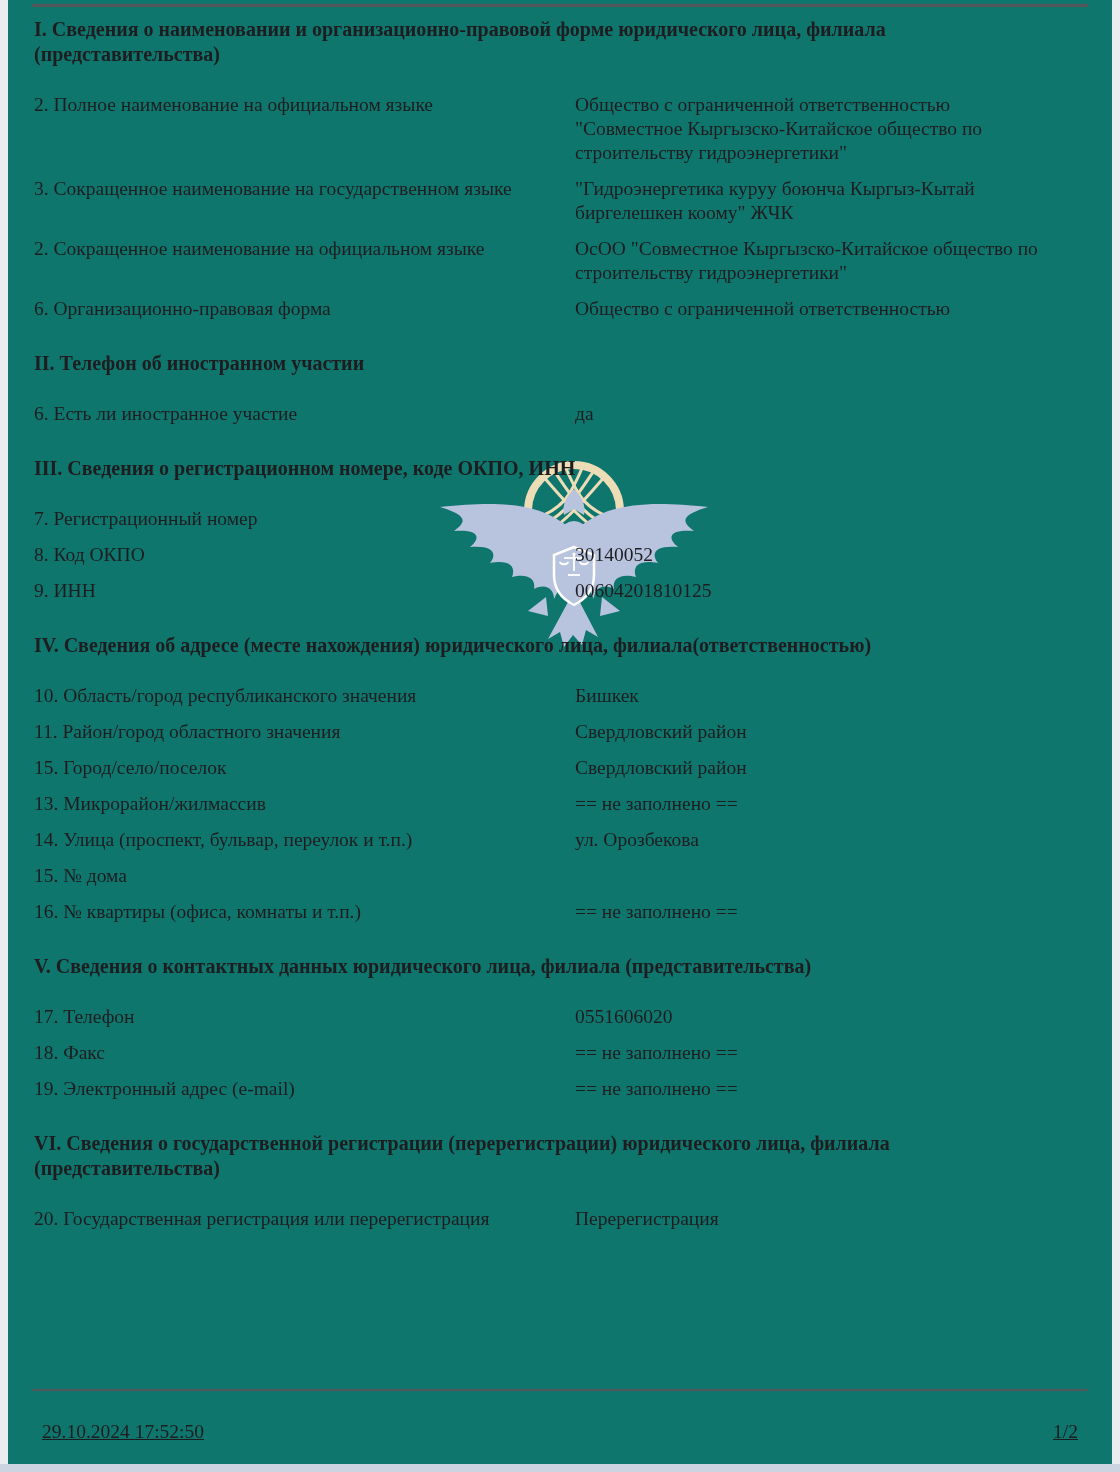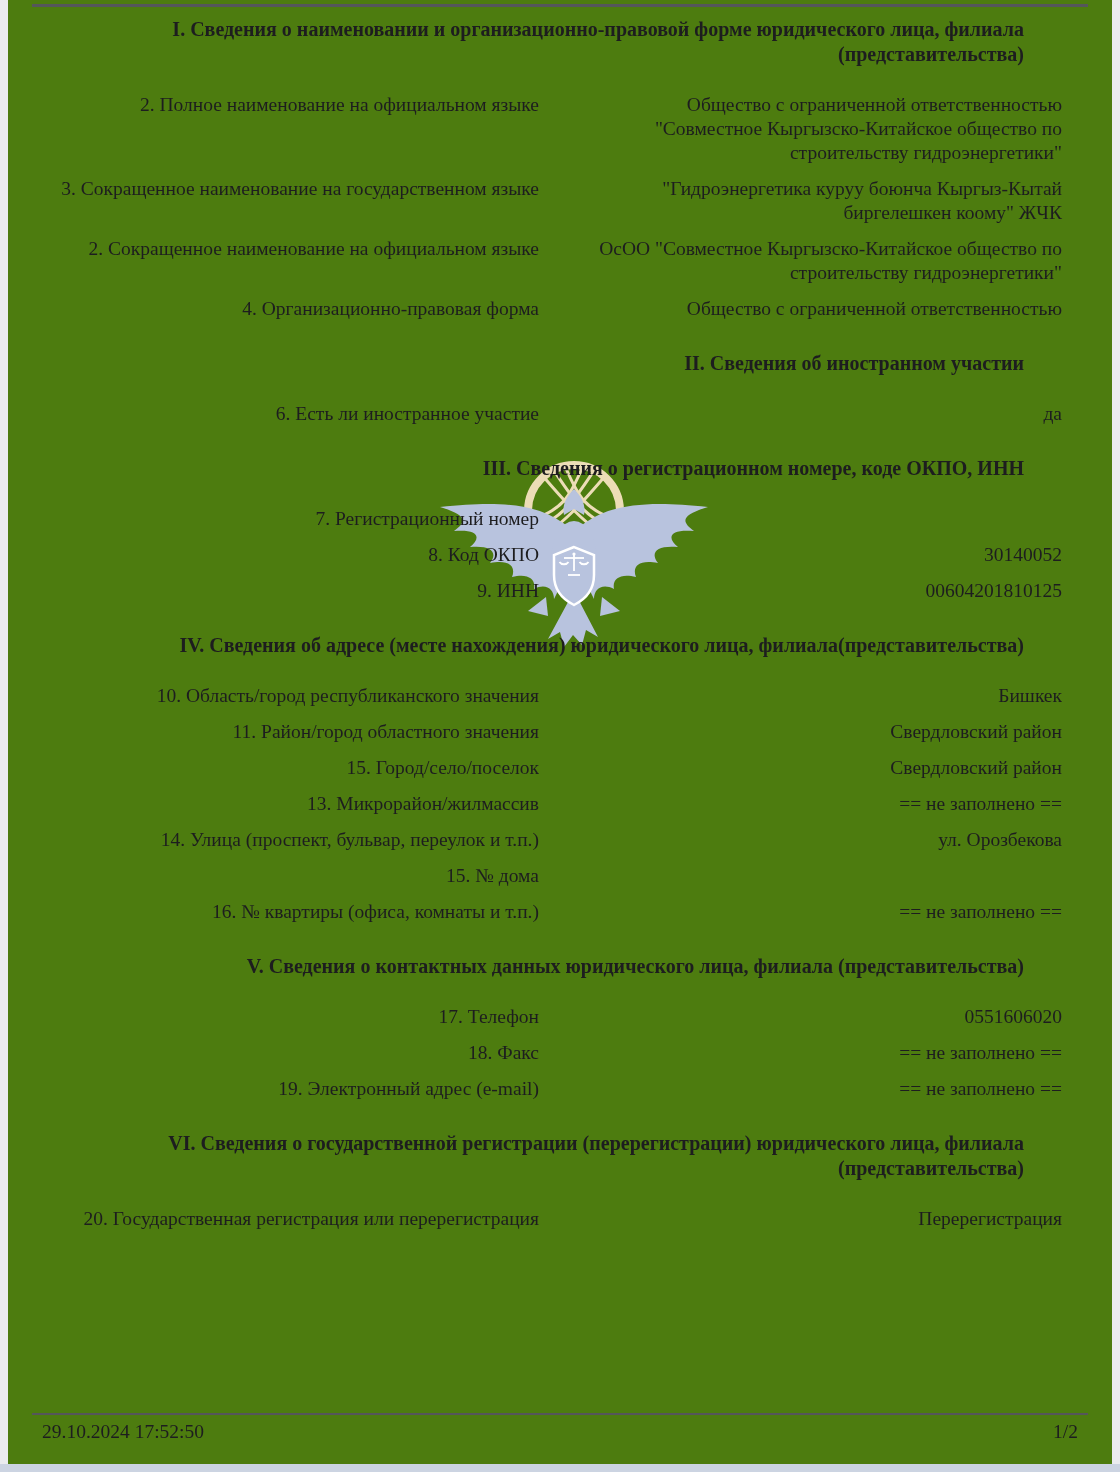--- a/index.html
+++ b/index.html
@@ -7,49 +7,49 @@
     background:#ebecef;
     font-family:"Liberation Serif","DejaVu Serif",serif;
     color:#1d1d1f;
     width:1120px;
   }
   .viewport{
     width:1120px;height:1472px;
     display:flex;flex-direction:column;box-sizing:border-box;
   }
   .page{
-    margin:0 8px;background:#4d7c0f;
+    margin:0 8px;background:#0f766e;
     height:1464px;box-sizing:border-box;
     padding:2px 20px 16px 20px;
     display:flex;flex-direction:column;
-    position:relative;overflow:hidden;text-align:right;
+    position:relative;overflow:hidden;
   }
   .top-rule{border-top:3px solid #55565a;margin:2px 4px 0 4px;}
   .doc-body{position:relative;flex:1;}
   .content{position:relative;z-index:1;padding:0 6px;}
   .watermark{position:absolute;left:398px;top:452px;width:300px;height:196px;z-index:0;}
   section{margin-top:30px;}
   section.first{margin-top:10px;}
   h2{
     font-size:20px;line-height:25px;font-weight:bold;
     margin:0 0 26px 0;max-width:990px;
   }
   .row{
     display:grid;grid-template-columns:505px 487px;column-gap:36px;
     margin-bottom:12px;
     font-size:19.5px;line-height:24px;
   }
   .row .label,.row .value{background:transparent;}
   .footer{
     margin-top:auto;
     border-top:2px solid #55565a;
-    padding:5px 10px 4px 10px;
+    padding:29px 10px 4px 10px;
     margin-left:4px;margin-right:4px;
     display:flex;justify-content:space-between;align-items:baseline;
-    font-size:19.5px;line-height:24px;
+    font-size:19.5px;line-height:24px;text-decoration:underline;
   }
   .bottom-strip{height:8px;background:#ccd4e2;}
 </style>
 </head>
 <body>
 
 <div class="viewport">
   <div class="page">
     <div class="top-rule"></div>
 
@@ -97,27 +97,27 @@
           </div>
           <div class="row">
             <div class="label">3. Сокращенное наименование на государственном языке</div>
             <div class="value">"Гидроэнергетика куруу боюнча Кыргыз-Кытай биргелешкен коому" ЖЧК</div>
           </div>
           <div class="row">
             <div class="label">2. Сокращенное наименование на официальном языке</div>
             <div class="value">ОсОО "Совместное Кыргызско-Китайское общество по строительству гидроэнергетики"</div>
           </div>
           <div class="row">
-            <div class="label">4. Организационно-правовая форма</div>
+            <div class="label">6. Организационно-правовая форма</div>
             <div class="value">Общество с ограниченной ответственностью</div>
           </div>
         </section>
 
         <section>
-          <h2>II. Сведения об иностранном участии</h2>
+          <h2>II. Телефон об иностранном участии</h2>
           <div class="row">
             <div class="label">6. Есть ли иностранное участие</div>
             <div class="value">да</div>
           </div>
         </section>
 
         <section>
           <h2>III. Сведения о регистрационном номере, коде ОКПО, ИНН</h2>
           <div class="row">
             <div class="label">7. Регистрационный номер</div>
@@ -126,21 +126,21 @@
             <div class="label">8. Код ОКПО</div>
             <div class="value">30140052</div>
           </div>
           <div class="row">
             <div class="label">9. ИНН</div>
             <div class="value">00604201810125</div>
           </div>
         </section>
 
         <section>
-          <h2>IV. Сведения об адресе (месте нахождения) юридического лица, филиала(представительства)</h2>
+          <h2>IV. Сведения об адресе (месте нахождения) юридического лица, филиала(ответственностью)</h2>
           <div class="row">
             <div class="label">10. Область/город республиканского значения</div>
             <div class="value">Бишкек</div>
           </div>
           <div class="row">
             <div class="label">11. Район/город областного значения</div>
             <div class="value">Свердловский район</div>
           </div>
           <div class="row">
             <div class="label">15. Город/село/поселок</div>

